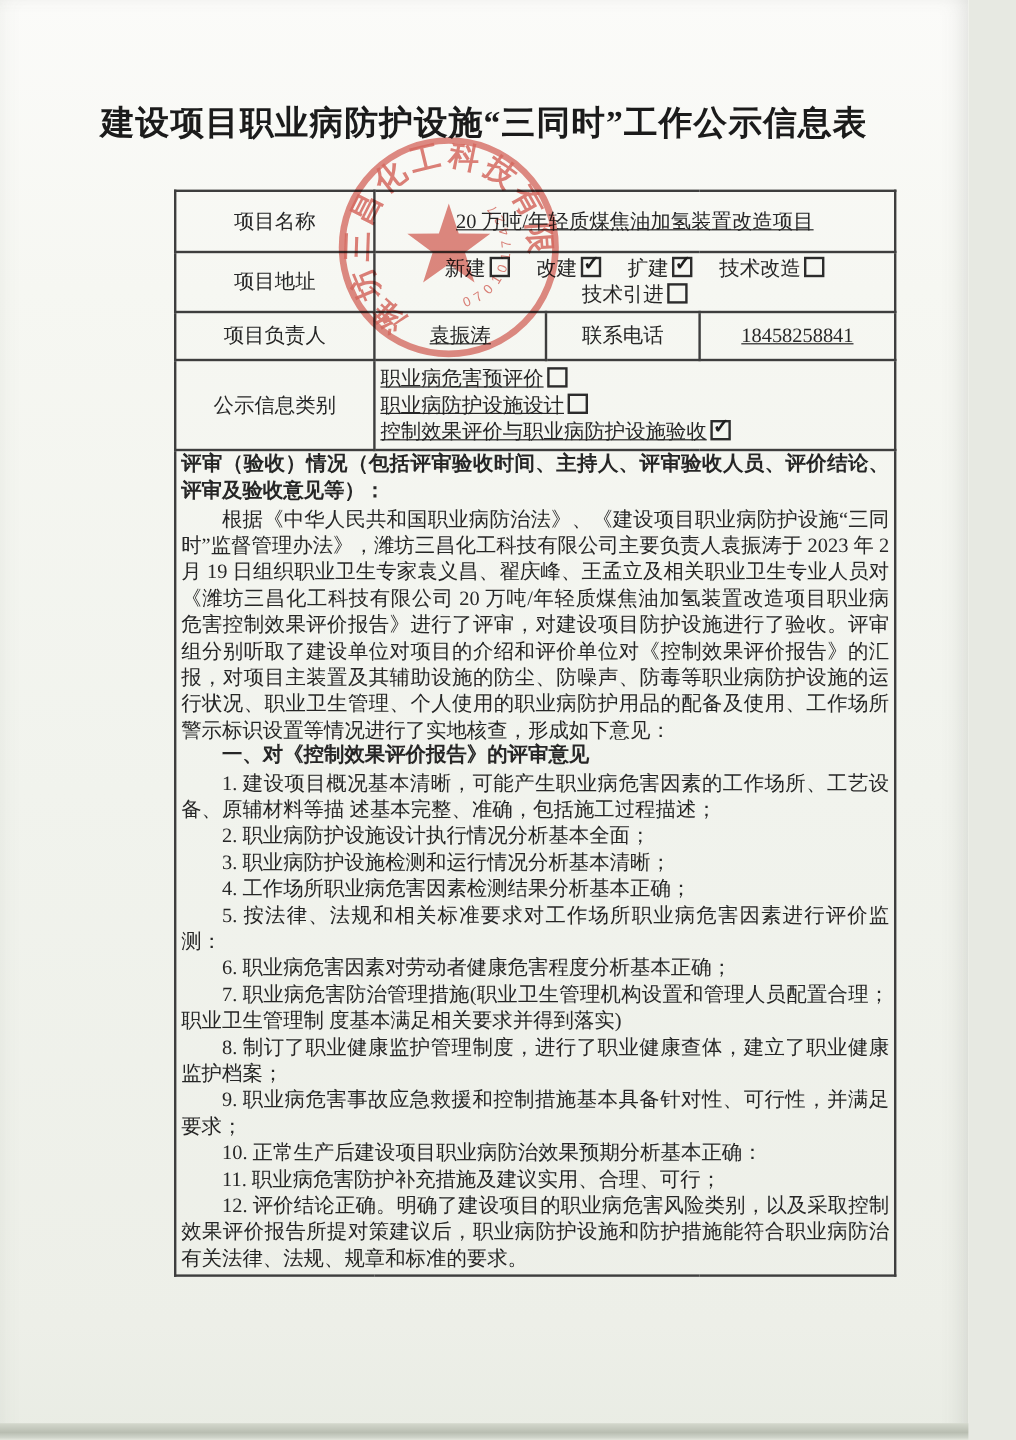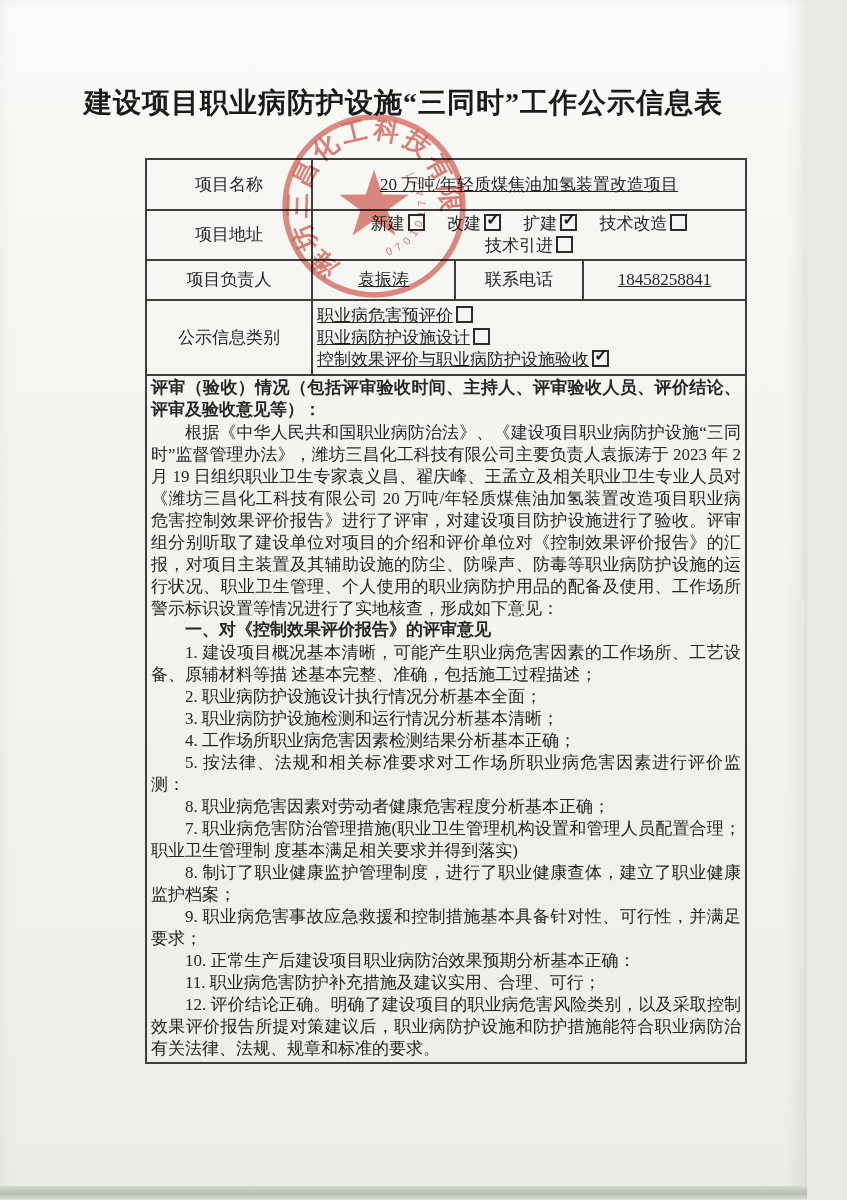--- a/index.html
+++ b/index.html
@@ -118,21 +118,21 @@
     <tr>
       <td class="review-cell" colspan="4">
         <p class="noindent bold">评审（验收）情况（包括评审验收时间、主持人、评审验收人员、评价结论、评审及验收意见等）：</p>
         <p>根据《中华人民共和国职业病防治法》、《建设项目职业病防护设施“三同时”监督管理办法》，潍坊三昌化工科技有限公司主要负责人袁振涛于 2023 年 2 月 19 日组织职业卫生专家袁义昌、翟庆峰、王孟立及相关职业卫生专业人员对《潍坊三昌化工科技有限公司 20 万吨/年轻质煤焦油加氢装置改造项目职业病危害控制效果评价报告》进行了评审，对建设项目防护设施进行了验收。评审组分别听取了建设单位对项目的介绍和评价单位对《控制效果评价报告》的汇报，对项目主装置及其辅助设施的防尘、防噪声、防毒等职业病防护设施的运行状况、职业卫生管理、个人使用的职业病防护用品的配备及使用、工作场所警示标识设置等情况进行了实地核查，形成如下意见：</p>
         <p class="bold">一、对《控制效果评价报告》的评审意见</p>
         <p>1. 建设项目概况基本清晰，可能产生职业病危害因素的工作场所、工艺设备、原辅材料等描 述基本完整、准确，包括施工过程描述；</p>
         <p>2. 职业病防护设施设计执行情况分析基本全面；</p>
         <p>3. 职业病防护设施检测和运行情况分析基本清晰；</p>
         <p>4. 工作场所职业病危害因素检测结果分析基本正确；</p>
         <p>5. 按法律、法规和相关标准要求对工作场所职业病危害因素进行评价监测：</p>
-        <p>8. 职业病危害因素对劳动者健康危害程度分析基本正确；</p>
+        <p>6. 职业病危害因素对劳动者健康危害程度分析基本正确；</p>
         <p>7. 职业病危害防治管理措施(职业卫生管理机构设置和管理人员配置合理；职业卫生管理制 度基本满足相关要求并得到落实)</p>
         <p>8. 制订了职业健康监护管理制度，进行了职业健康查体，建立了职业健康监护档案；</p>
         <p>9. 职业病危害事故应急救援和控制措施基本具备针对性、可行性，并满足要求；</p>
         <p>10. 正常生产后建设项目职业病防治效果预期分析基本正确：</p>
         <p>11. 职业病危害防护补充措施及建议实用、合理、可行；</p>
         <p>12. 评价结论正确。明确了建设项目的职业病危害风险类别，以及采取控制效果评价报告所提对策建议后，职业病防护设施和防护措施能符合职业病防治有关法律、法规、规章和标准的要求。</p>
       </td>
     </tr>
   </tbody>
     </table>

